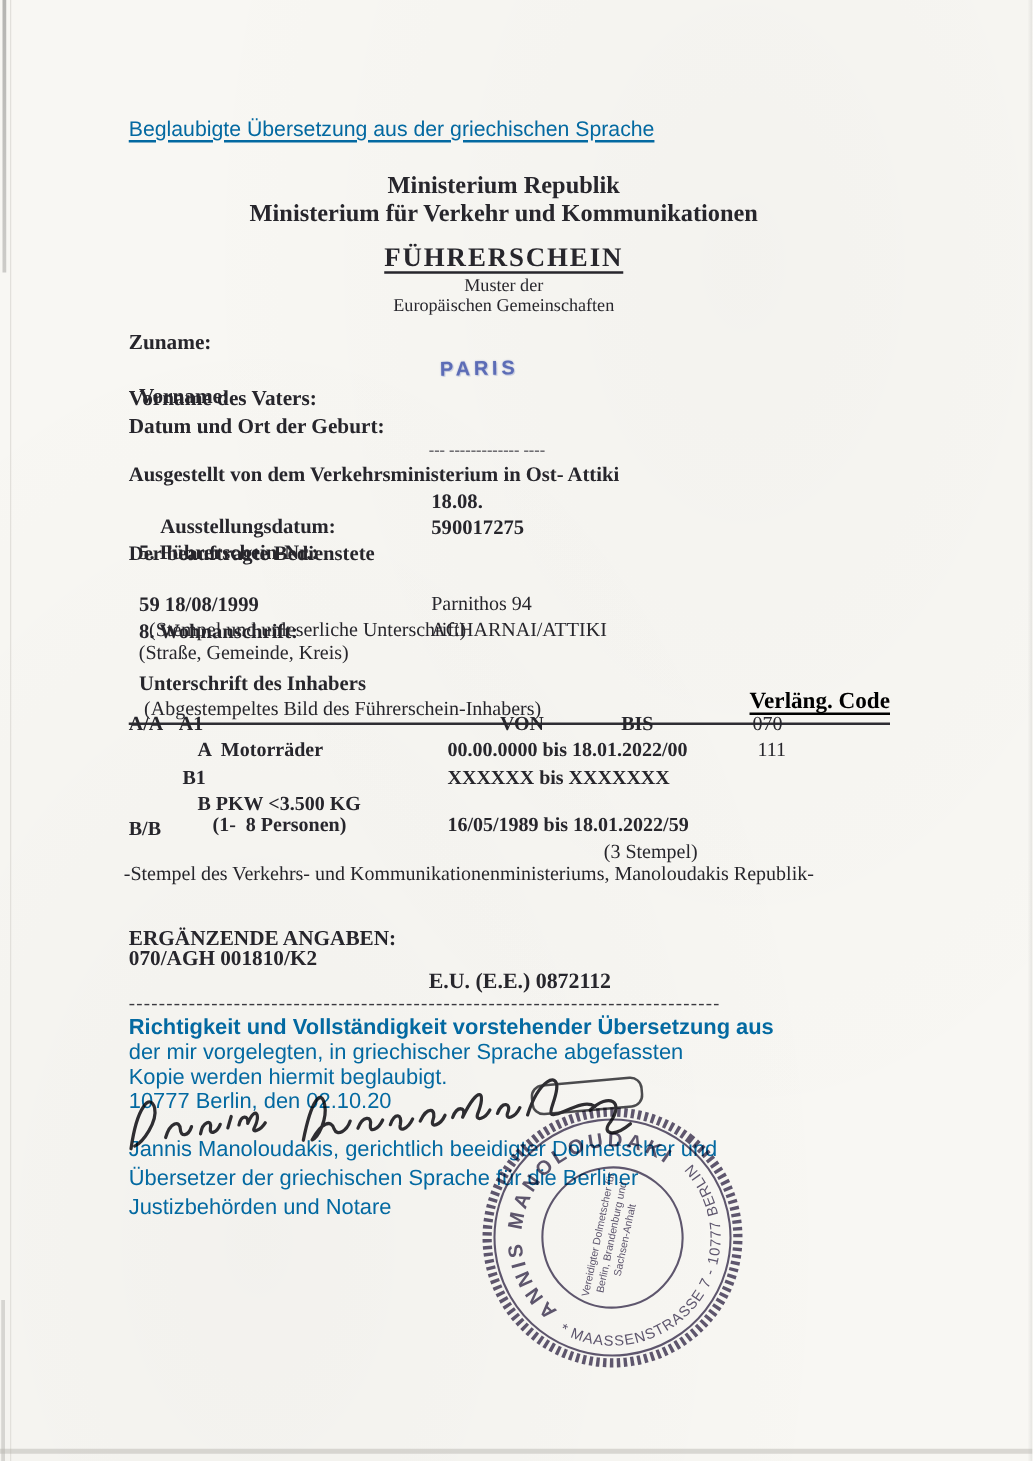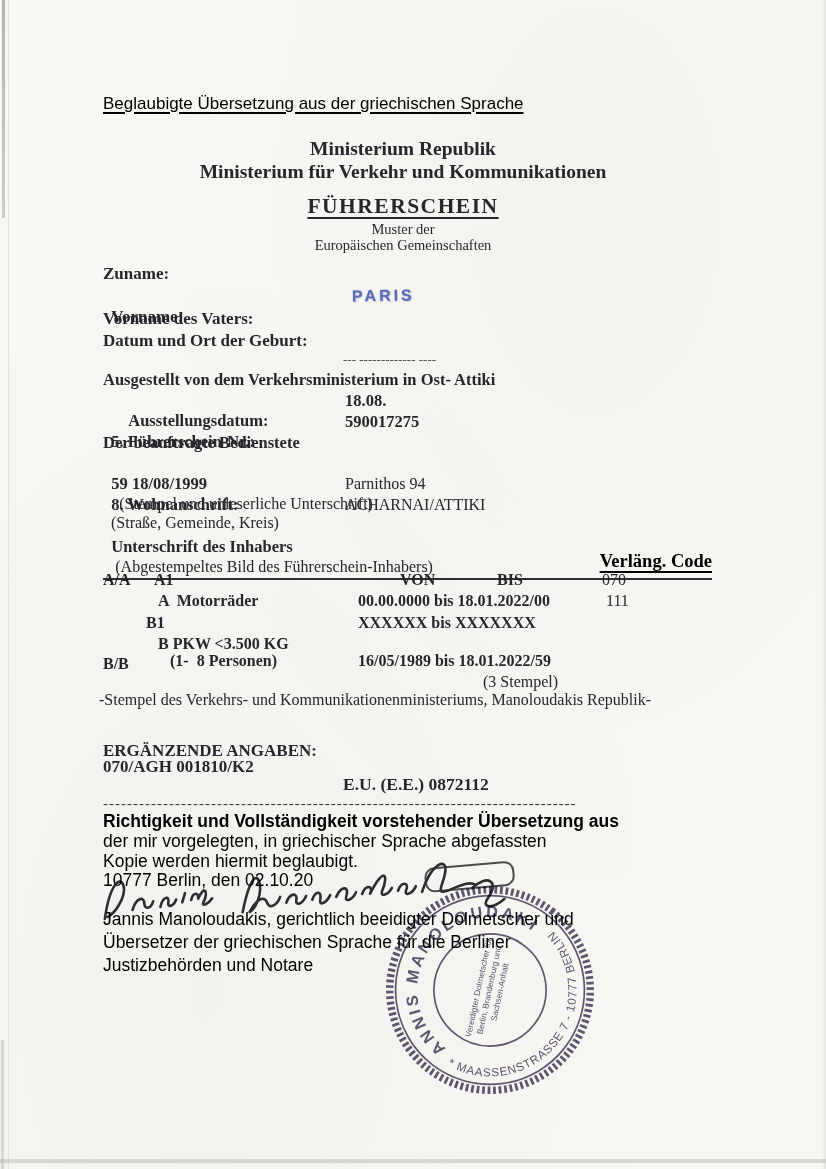--- a/index.html
+++ b/index.html
@@ -7,21 +7,21 @@
     width:826px;height:1169px;position:relative;overflow:hidden;
     font-family:"Liberation Serif","DejaVu Serif",serif;
     background:
       radial-gradient(ellipse at 72% 18%, rgba(0,0,0,0.018), transparent 55%),
       radial-gradient(ellipse at 25% 85%, rgba(0,0,0,0.025), transparent 55%),
       #f8f7f3;
   }
   .ln{position:absolute;white-space:pre;color:#27262c;}
   .serif{font-family:"Liberation Serif","DejaVu Serif",serif;font-weight:normal;}
   .serif-b{font-family:"Liberation Serif","DejaVu Serif",serif;font-weight:bold;}
-  .sans{font-family:"Liberation Sans","DejaVu Sans",sans-serif;color:#000000;}
+  .sans{font-family:"Liberation Sans","DejaVu Sans",sans-serif;color:#0369a1;}
   .center{left:0;width:806px;text-align:center;}
   .u{text-decoration:underline;text-decoration-thickness:1.5px;text-underline-offset:3px;}
   .u2{text-decoration:underline;text-decoration-thickness:2px;text-underline-offset:4px;}
   .val{position:absolute;left:242px;top:0;}
   .fs16{font-size:16px;} .fs165{font-size:16.5px;} .fs17{font-size:17px;}
   .fs185{font-size:18.5px;} .fs195{font-size:19.5px;}
   .note-reg{font-weight:normal;}
   #class-head{position:absolute;left:103px;top:551px;width:609px;height:27px;
     border-bottom:2.5px solid #2e2d33;}
   #class-head .right{position:absolute;right:0;top:0;}
@@ -89,21 +89,21 @@
 <div class="ln serif-b fs165" style="left:103px;top:517px;">
   <span>Unterschrift des Inhabers</span>
   <span class="serif note-reg fs16" style="margin-left:4px;">(Abgestempeltes Bild des Führerschein-Inhabers)</span>
 </div>
 
 <div id="class-head">
   <span class="right serif-b fs185 u2">Verläng. Code</span>
 </div>
 <div class="ln serif-b fs16" style="left:103px;top:571px;width:620px;">
   <span class="cell" style="left:0;">A/A</span>
-  <span class="cell" style="left:51px;text-align:center;">A1</span>
+  <span class="cell" style="left:40px;text-align:center;">A1</span>
   <span class="cell" style="left:297px;">VON</span>
   <span class="cell" style="left:394px;">BIS</span>
   <span class="cell serif note-reg" style="left:499px;">070</span>
 </div>
 <div class="ln serif-b fs16" style="left:103px;top:592px;width:620px;">
   <span class="cell" style="left:55px;">A  Motorräder</span>
   <span class="cell" style="left:255px;">00.00.0000 bis 18.01.2022/00</span>
   <span class="cell serif note-reg" style="left:503px;">111</span>
 </div>
 <div class="ln serif-b fs16" style="left:103px;top:614px;width:620px;">

